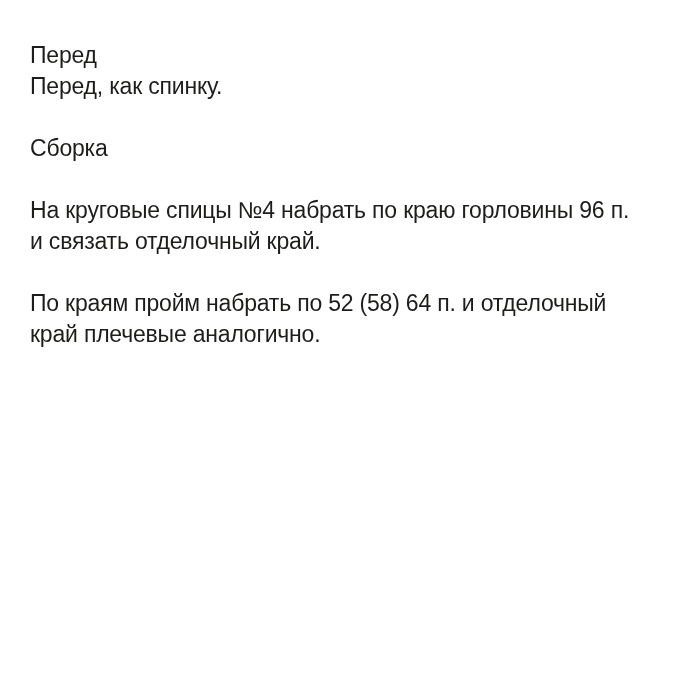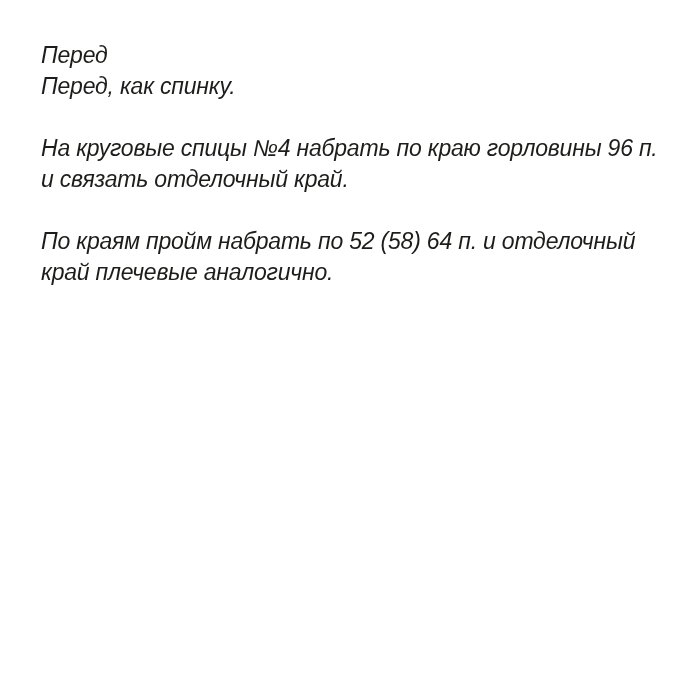--- a/index.html
+++ b/index.html
@@ -19,40 +19,40 @@
     padding: 40px 22px 0 25px;
     background: #ffffff;
     font-family: "Liberation Sans", "DejaVu Sans", sans-serif;
     font-size: 23px;
     line-height: 31px;
     letter-spacing: -0.2px;
     color: #1d1d1b;
     font-weight: 400;
   }
   .para {
-    margin: 0 0 31px 16px;
+    margin: 0 0 31px 5px;
     padding: 0;
-    font-style: italic;
   }
   .line {
     display: block;
     white-space: nowrap;
   }
 </style>
 </head>
 <body>
 
 <div class="page">
 
   <p class="para">
     <span class="line">Перед</span>
     <span class="line">Перед, как спинку.</span>
   </p>
 
   <p class="para">
+    <span class="line">Сборка</span>
   </p>
 
   <p class="para">
     <span class="line">На круговые спицы №4 набрать по краю горловины 96 п.</span>
     <span class="line">и связать отделочный край.</span>
   </p>
 
 
   <p class="para">
     <span class="line">По краям пройм набрать по 52 (58) 64 п. и отделочный</span>

